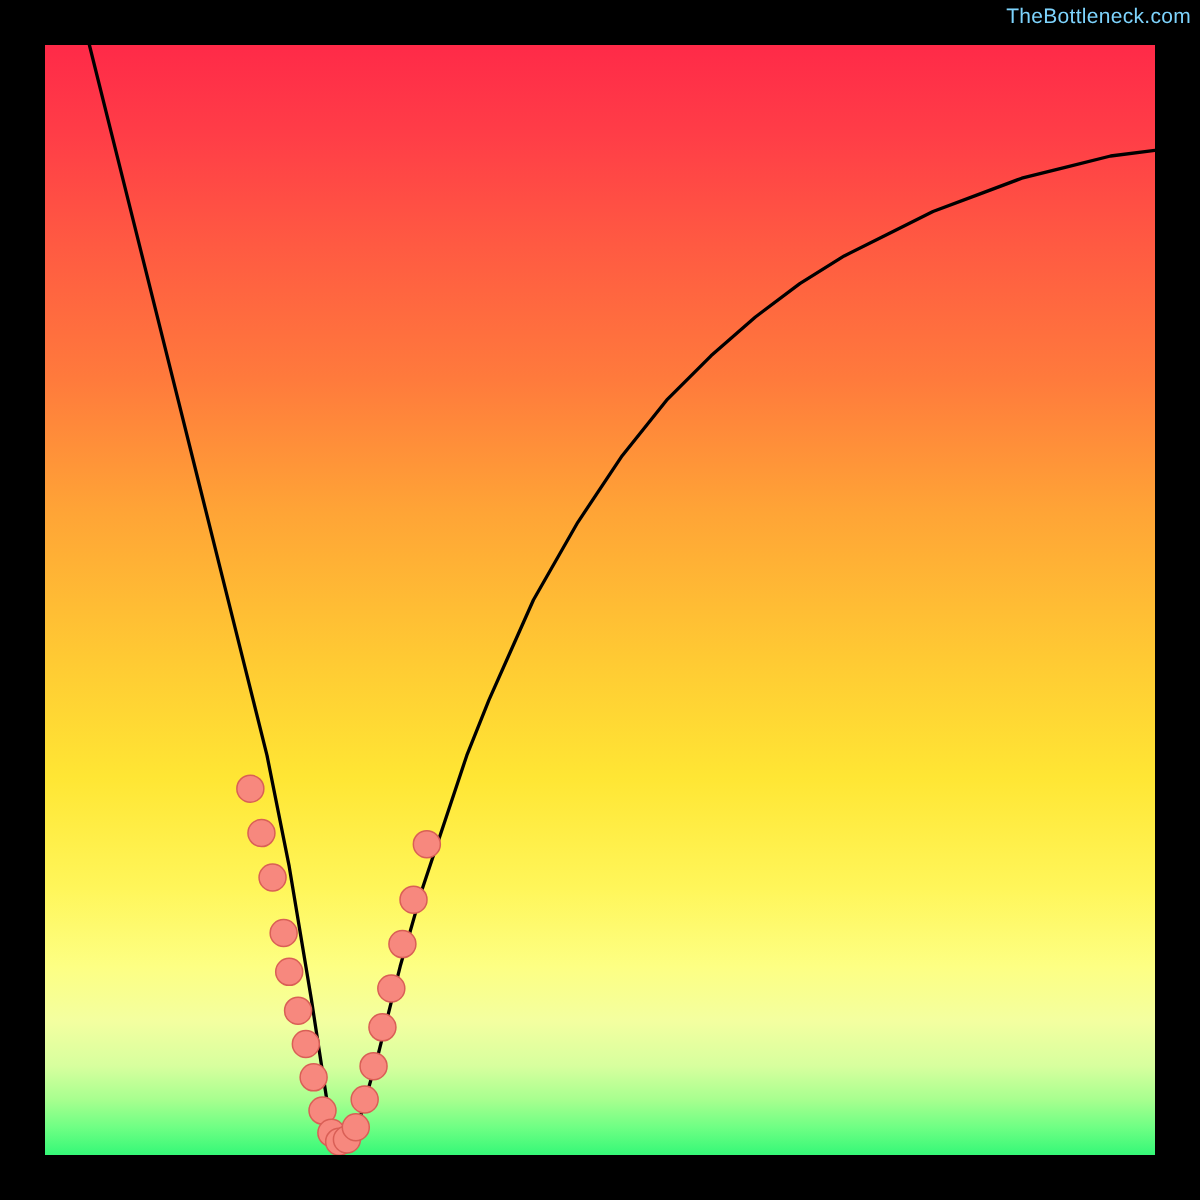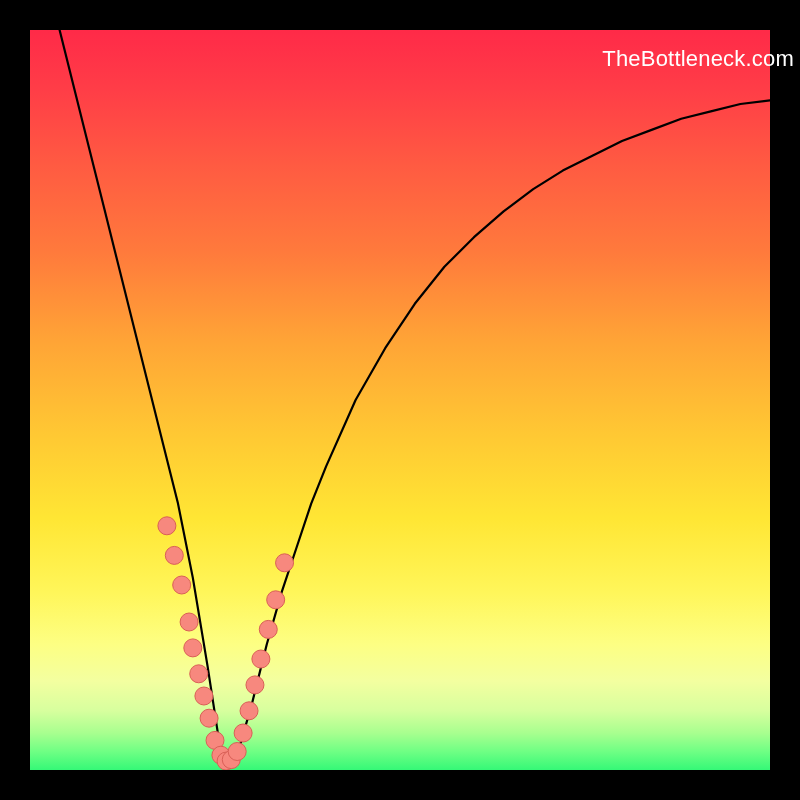--- a/index.html
+++ b/index.html
@@ -47,25 +47,24 @@
     position: absolute;
     left: 0;
     top: 0;
     width: 740px;
     height: 740px;
   }
   .watermark {
     position: absolute;
     top: 2px;
     right: 6px;
-    color: #ffffff;
-    font-size: 22px;
+    color: #7dd3fc;
+    font-size: 14px;
     letter-spacing: 0.2px;
     font-weight: 500;
-    margin-top: 44px;
   }
 </style>
 </head>
 <body>
 
 <div class="frame">
   <div class="plot">
     <svg class="curves" viewBox="0 0 740 740" preserveAspectRatio="none">
       <path id="curve-path" fill="none" stroke="#000000" stroke-width="2.2" stroke-linecap="round" stroke-linejoin="round" d="M29.60 0.00 L44.40 59.20 L59.20 118.40 L74.00 177.60 L88.80 236.80 L103.60 296.00 L118.40 355.20 L133.20 414.40 L148.00 473.60 L162.80 547.60 L177.60 636.40 L192.40 732.60 L207.20 725.20 L222.00 673.40 L236.80 614.20 L251.60 562.40 L266.40 518.00 L281.20 473.60 L296.00 436.60 L325.60 370.00 L355.20 318.20 L384.80 273.80 L414.40 236.80 L444.00 207.20 L473.60 181.30 L503.20 159.10 L532.80 140.60 L562.40 125.80 L592.00 111.00 L621.60 99.90 L651.20 88.80 L680.80 81.40 L710.40 74.00 L740.00 70.30"></path>
       <g id="dots">

